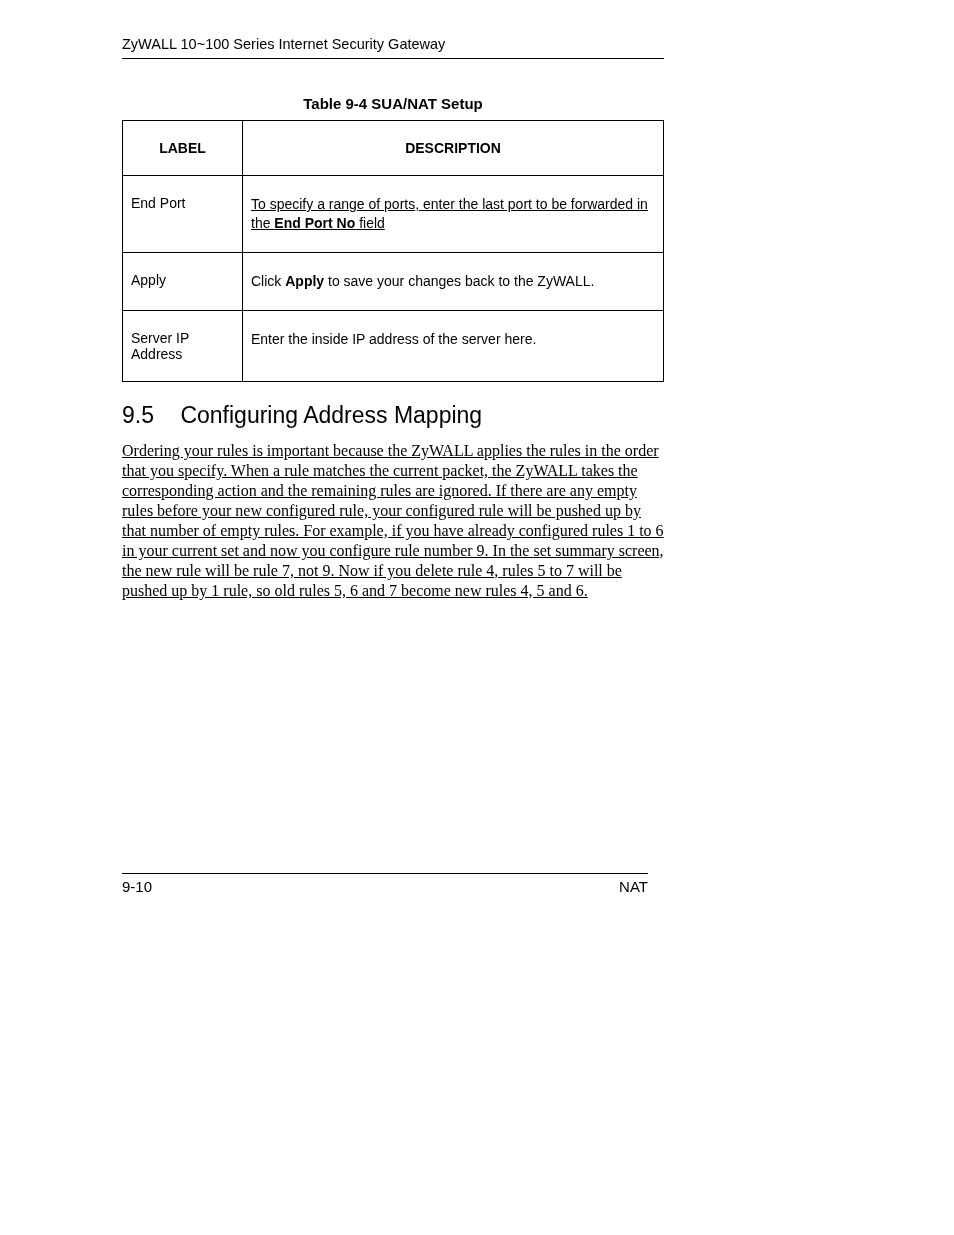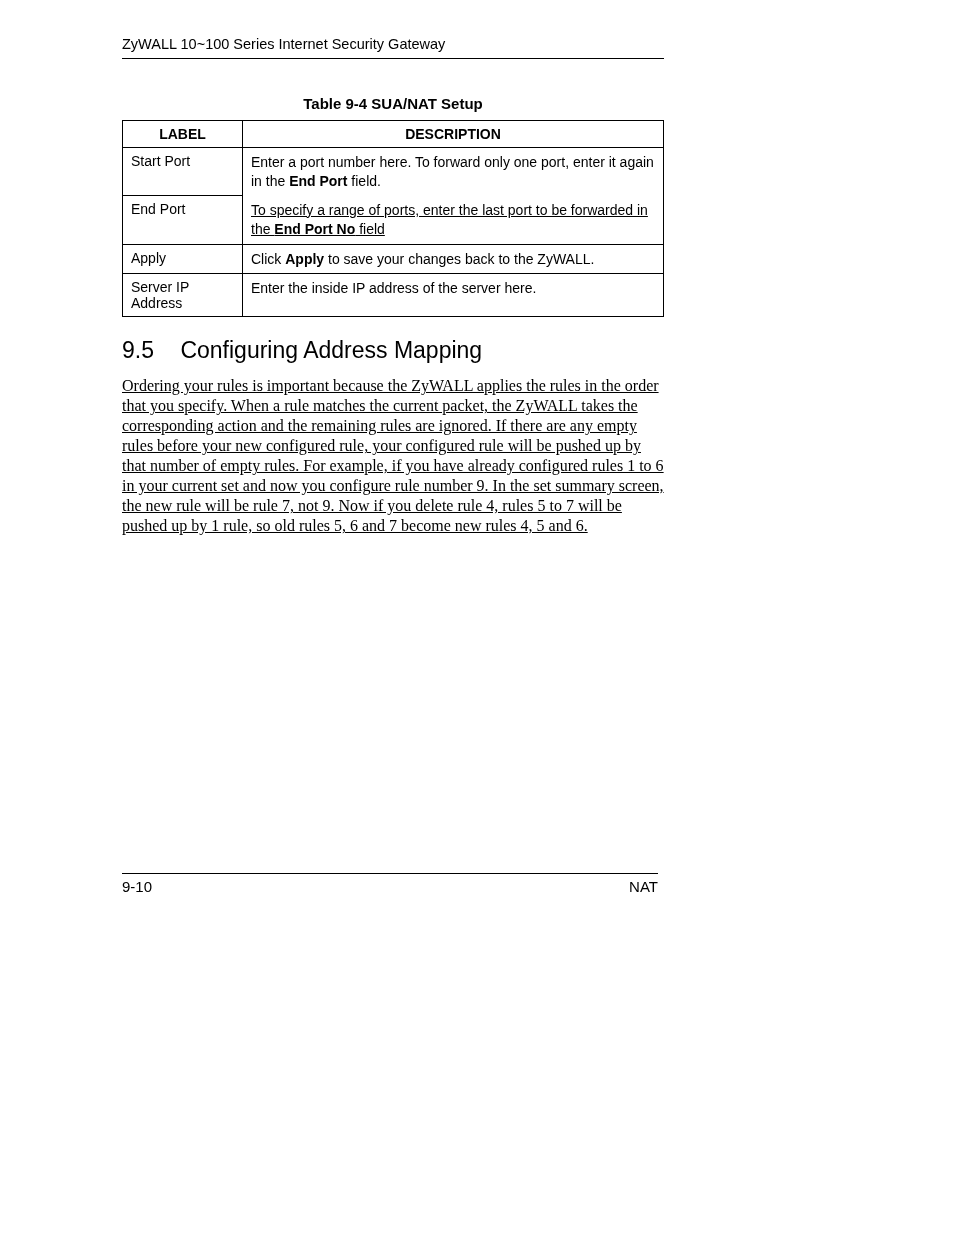--- a/index.html
+++ b/index.html
@@ -32,21 +32,21 @@
   }
   table.sua {
     border-collapse: collapse;
     width: 100%;
     font-family: Arial, Helvetica, sans-serif;
     font-size: 14px;
     table-layout: fixed;
   }
   table.sua th, table.sua td {
     border: 1px solid #000;
-    padding: 5px 8px;
+    padding: 19px 8px;
     vertical-align: top;
     text-align: left;
   }
   table.sua th {
     font-weight: bold;
     text-align: center;
   }
   table.sua col.label { width: 120px; }
   table.sua .desc-line { line-height: 1.35; }
   .no-top-border { border-top: none !important; text-decoration: underline; }
@@ -66,21 +66,21 @@
     font-size: 16px;
     line-height: 1.25;
     margin: 12px 0 6px 0;
     text-decoration: underline;
   }
   .b { font-weight: bold; }
 
   .footer {
     position: absolute;
     left: 122px;
-    right: 128px;
+    right: 138px;
     bottom: 340px; 
   }
   .footer-rule {
     border-top: 1.4px solid #000;
     padding-top: 4px;
     display: flex;
     justify-content: space-between;
     font-family: Arial, Helvetica, sans-serif;
     font-size: 15px;
   }
@@ -99,26 +99,20 @@
         <col class="label">
         <col>
       </colgroup>
     <thead>
       <tr>
         <th>LABEL</th>
         <th>DESCRIPTION</th>
       </tr>
     </thead>
     <tbody>
-      <tr>
-        <td>Start Port</td>
-        <td class="no-bottom-border desc-line">
-          <span>Enter a port number here. To forward only one port, enter it again in the </span><span class="b">End Port</span><span> field.</span>
-        </td>
-      </tr>
       <tr>
         <td>End Port</td>
         <td class="no-top-border desc-line">
           <span>To specify a range of ports, enter the last port to be forwarded in the </span><span class="b">End Port No</span><span> field</span>
         </td>
       </tr>
       <tr>
         <td>Apply</td>
         <td class="desc-line">
           <span>Click </span><span class="b">Apply</span><span> to save your changes back to the ZyWALL.</span>

